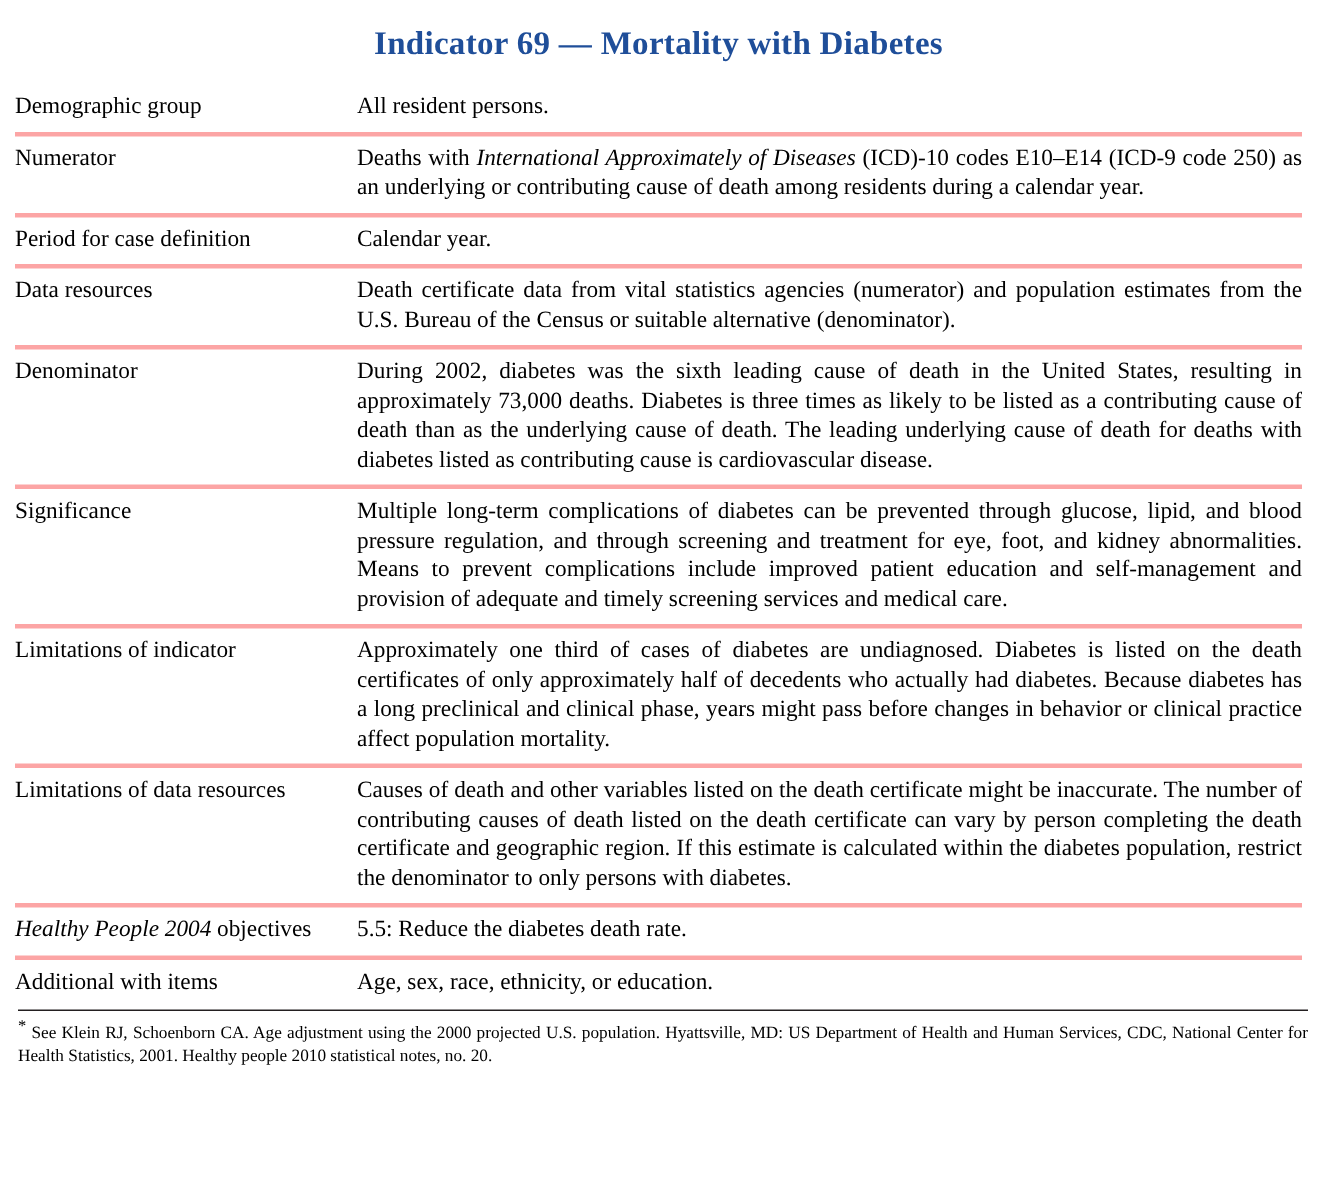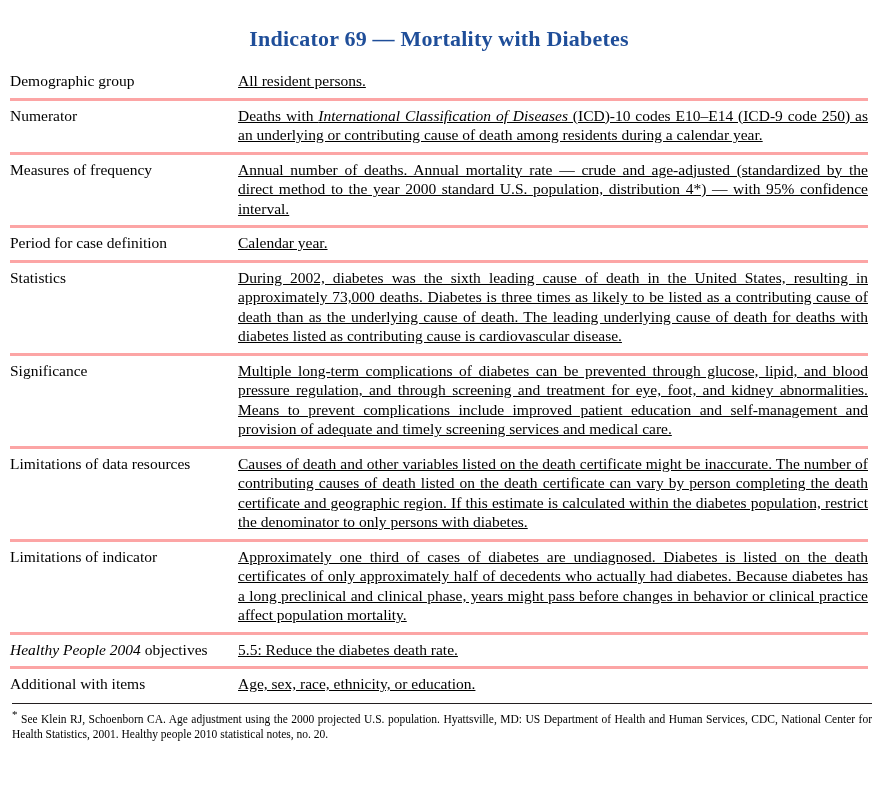--- a/index.html
+++ b/index.html
@@ -12,21 +12,21 @@
     background: #ffffff;
     font-family: "Liberation Serif", serif;
     color: #000000;
     overflow: hidden;
   }
   .page {
     position: relative;
     width: 886px;
     height: 787px;
     box-sizing: border-box;
-    padding: 22px 18px 0 10px;
+    padding: 12px 18px 0 10px;
   }
   .doc-title {
     text-align: center;
     color: #1f4e99;
     font-size: 22px;
     font-weight: bold;
     letter-spacing: 0.2px;
     margin: 4px 0 14px 0;
     font-family: "Liberation Serif", serif;
   }
@@ -44,21 +44,20 @@
   td.label {
     width: 228px;
     padding-right: 8px;
     padding-left: 2px;
   }
   td.value {
     padding-left: 4px;
     padding-right: 10px;
     text-align: justify;
     text-justify: inter-word;
-    text-decoration: underline;
   }
   tr.ruled > td {
     border-top: 3px solid #fca5a5;
   }
   tr.firstrow > td {
     border-top: none;
   }
   .italic {
     font-style: italic;
   }
@@ -90,53 +89,53 @@
 
   <table class="indicator">
     <tbody>
       <tr class="firstrow">
         <td class="label">Demographic group</td>
         <td class="value">All resident persons.</td>
       </tr>
 
       <tr class="ruled">
         <td class="label">Numerator</td>
-        <td class="value"><span>Deaths with </span><span class="italic">International Classification of Diseases</span><span> (ICD)-10 codes E10–E14 (ICD-9 code 250) as an underlying or contributing cause of death among residents during a calendar year.</span></td>
+        <td class="value"><span>Deaths with </span><span class="italic">International Approximately of Diseases</span><span> (ICD)-10 codes E10–E14 (ICD-9 code 250) as an underlying or contributing cause of death among residents during a calendar year.</span></td>
       </tr>
 
 
-      <tr class="ruled">
-        <td class="label">Measures of frequency</td>
-        <td class="value">Annual number of deaths. Annual mortality rate — crude and age-adjusted (standardized by the direct method to the year 2000 standard U.S. population, distribution 4*) — with 95% confidence interval.</td>
-      </tr>
 
       <tr class="ruled">
         <td class="label">Period for case definition</td>
         <td class="value">Calendar year.</td>
       </tr>
 
+      <tr class="ruled">
+        <td class="label">Data resources</td>
+        <td class="value">Death certificate data from vital statistics agencies (numerator) and population estimates from the U.S. Bureau of the Census or suitable alternative (denominator).</td>
+      </tr>
 
       <tr class="ruled">
-        <td class="label">Statistics</td>
+        <td class="label">Denominator</td>
         <td class="value">During 2002, diabetes was the sixth leading cause of death in the United States, resulting in approximately 73,000 deaths. Diabetes is three times as likely to be listed as a contributing cause of death than as the underlying cause of death. The leading underlying cause of death for deaths with diabetes listed as contributing cause is cardiovascular disease.</td>
       </tr>
 
       <tr class="ruled">
         <td class="label">Significance</td>
         <td class="value">Multiple long-term complications of diabetes can be prevented through glucose, lipid, and blood pressure regulation, and through screening and treatment for eye, foot, and kidney abnormalities. Means to prevent complications include improved patient education and self-management and provision of adequate and timely screening services and medical care.</td>
       </tr>
 
       <tr class="ruled">
-        <td class="label">Limitations of data resources</td>
-        <td class="value">Causes of death and other variables listed on the death certificate might be inaccurate. The number of contributing causes of death listed on the death certificate can vary by person completing the death certificate and geographic region. If this estimate is calculated within the diabetes population, restrict the denominator to only persons with diabetes.</td>
+        <td class="label">Limitations of indicator</td>
+        <td class="value">Approximately one third of cases of diabetes are undiagnosed. Diabetes is listed on the death certificates of only approximately half of decedents who actually had diabetes. Because diabetes has a long preclinical and clinical phase, years might pass before changes in behavior or clinical practice affect population mortality.</td>
       </tr>
 
       <tr class="ruled">
-        <td class="label">Limitations of indicator</td>
-        <td class="value">Approximately one third of cases of diabetes are undiagnosed. Diabetes is listed on the death certificates of only approximately half of decedents who actually had diabetes. Because diabetes has a long preclinical and clinical phase, years might pass before changes in behavior or clinical practice affect population mortality.</td>
+        <td class="label">Limitations of data resources</td>
+        <td class="value">Causes of death and other variables listed on the death certificate might be inaccurate. The number of contributing causes of death listed on the death certificate can vary by person completing the death certificate and geographic region. If this estimate is calculated within the diabetes population, restrict the denominator to only persons with diabetes.</td>
       </tr>
 
       <tr class="ruled">
         <td class="label"><span class="italic">Healthy People 2004</span><span> objectives</span></td>
         <td class="value">5.5: Reduce the diabetes death rate.</td>
       </tr>
 
       <tr class="ruled">
         <td class="label">Additional with items</td>
         <td class="value">Age, sex, race, ethnicity, or education.</td>

